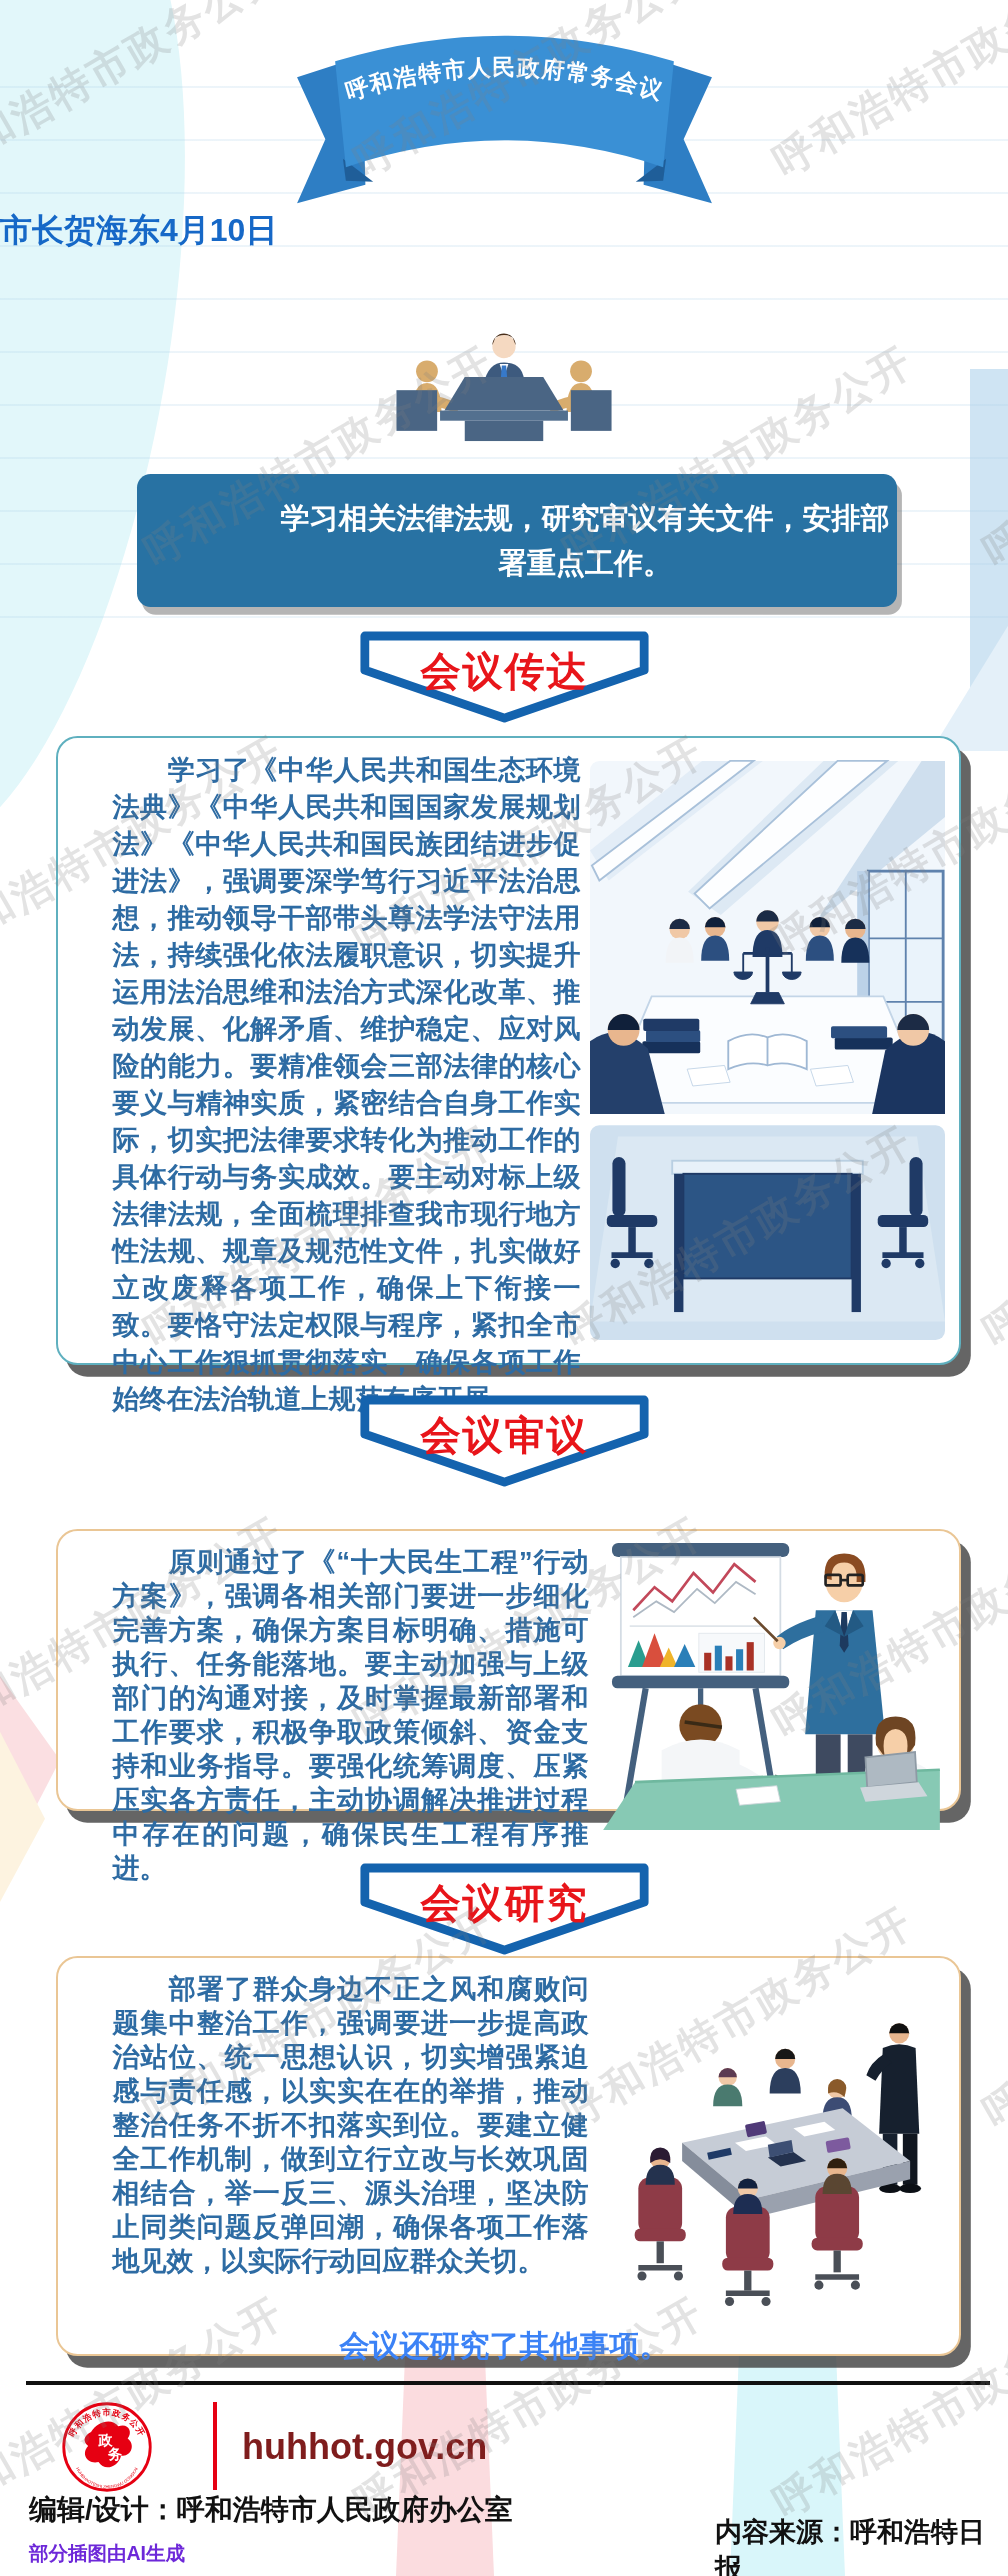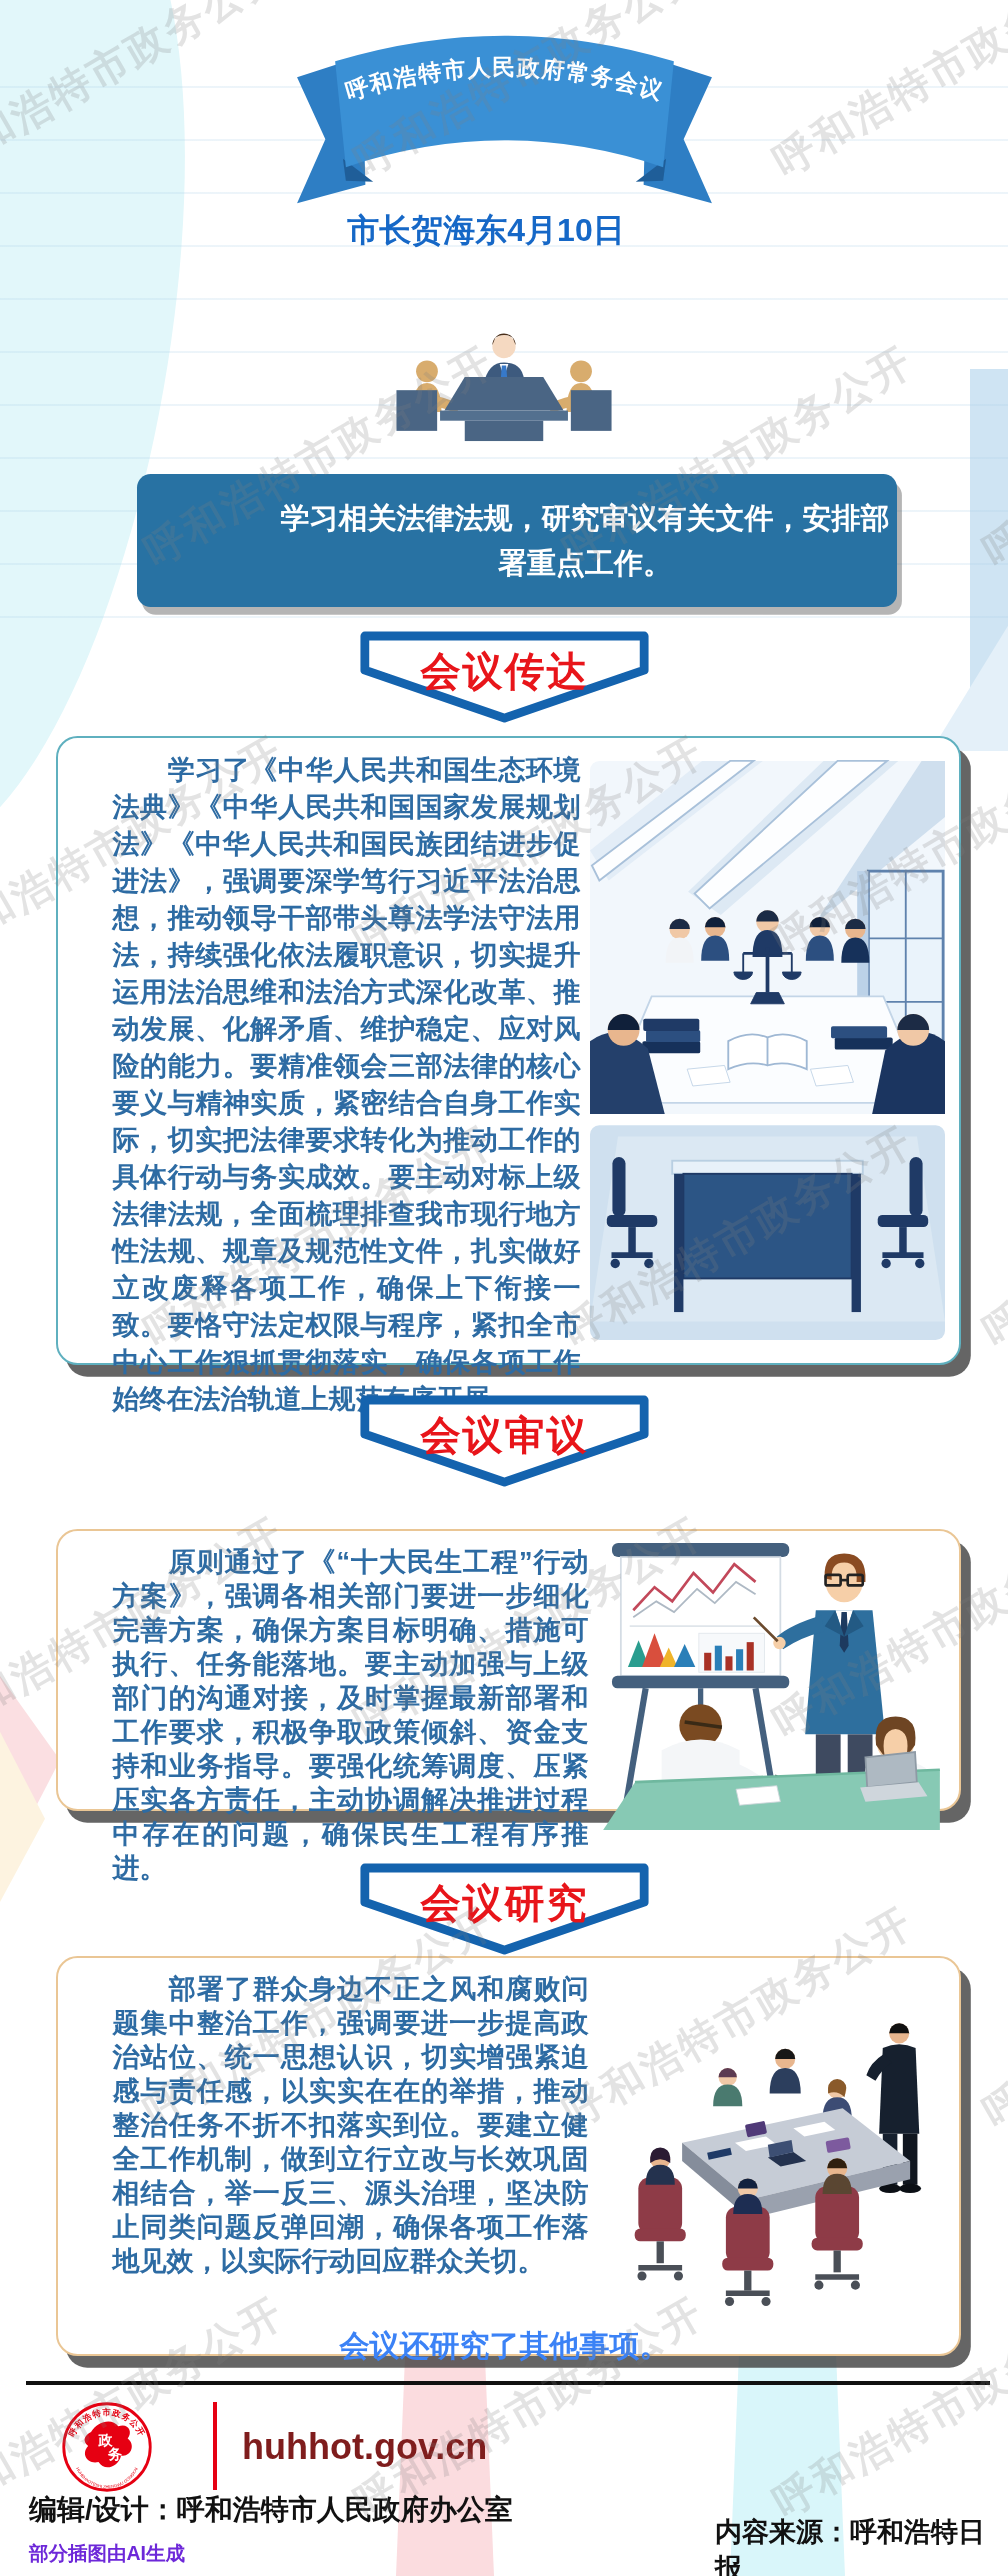--- a/index.html
+++ b/index.html
@@ -20,21 +20,21 @@
      clip-path:polygon(0 8%,100% 55%,0 100%);z-index:0;}
   .band-pink-bottom{left:396px;top:2290px;width:98px;height:286px;background:#fbdcdf;
      clip-path:polygon(12% 0,88% 0,100% 100%,0 100%);z-index:1;}
   .band-cyan-bottom{left:730px;top:2290px;width:115px;height:286px;background:#d9f6fa;
      clip-path:polygon(10% 0,90% 0,100% 100%,0 100%);z-index:1;}
   
   #wm-layer{left:0;top:0;width:1009px;height:2576px;z-index:40;pointer-events:none;overflow:hidden;}
   .wm{position:absolute;transform:rotate(-30deg);font-size:41px;font-weight:bold;
       color:rgba(128,128,128,.22);letter-spacing:2.9px;white-space:nowrap;}
   
-  .subtitle{left:0;top:209px;width:972px;text-align:center;z-index:10;
+  .subtitle{left:0;top:209px;width:972px;z-index:10;
      color:#1668c7;font-weight:bold;font-size:32px;line-height:42px;}
   .summary-box{left:137px;top:474px;width:760px;height:133px;background:#2872a3;border-radius:13.7px;
      z-index:10;display:flex;align-items:center;justify-content:flex-end;
      box-shadow:4.9px 7.8px 0 rgba(60,60,60,.38);}
   .summary-box .txt{color:#fff;font-weight:bold;font-size:29px;line-height:45px;
      text-align:center;width:624px;}
   
   .pennant{width:293px;height:98px;z-index:10;}
   .pennant text{font-size:41px;font-weight:bold;fill:#e8151a;letter-spacing:2px;}
   

